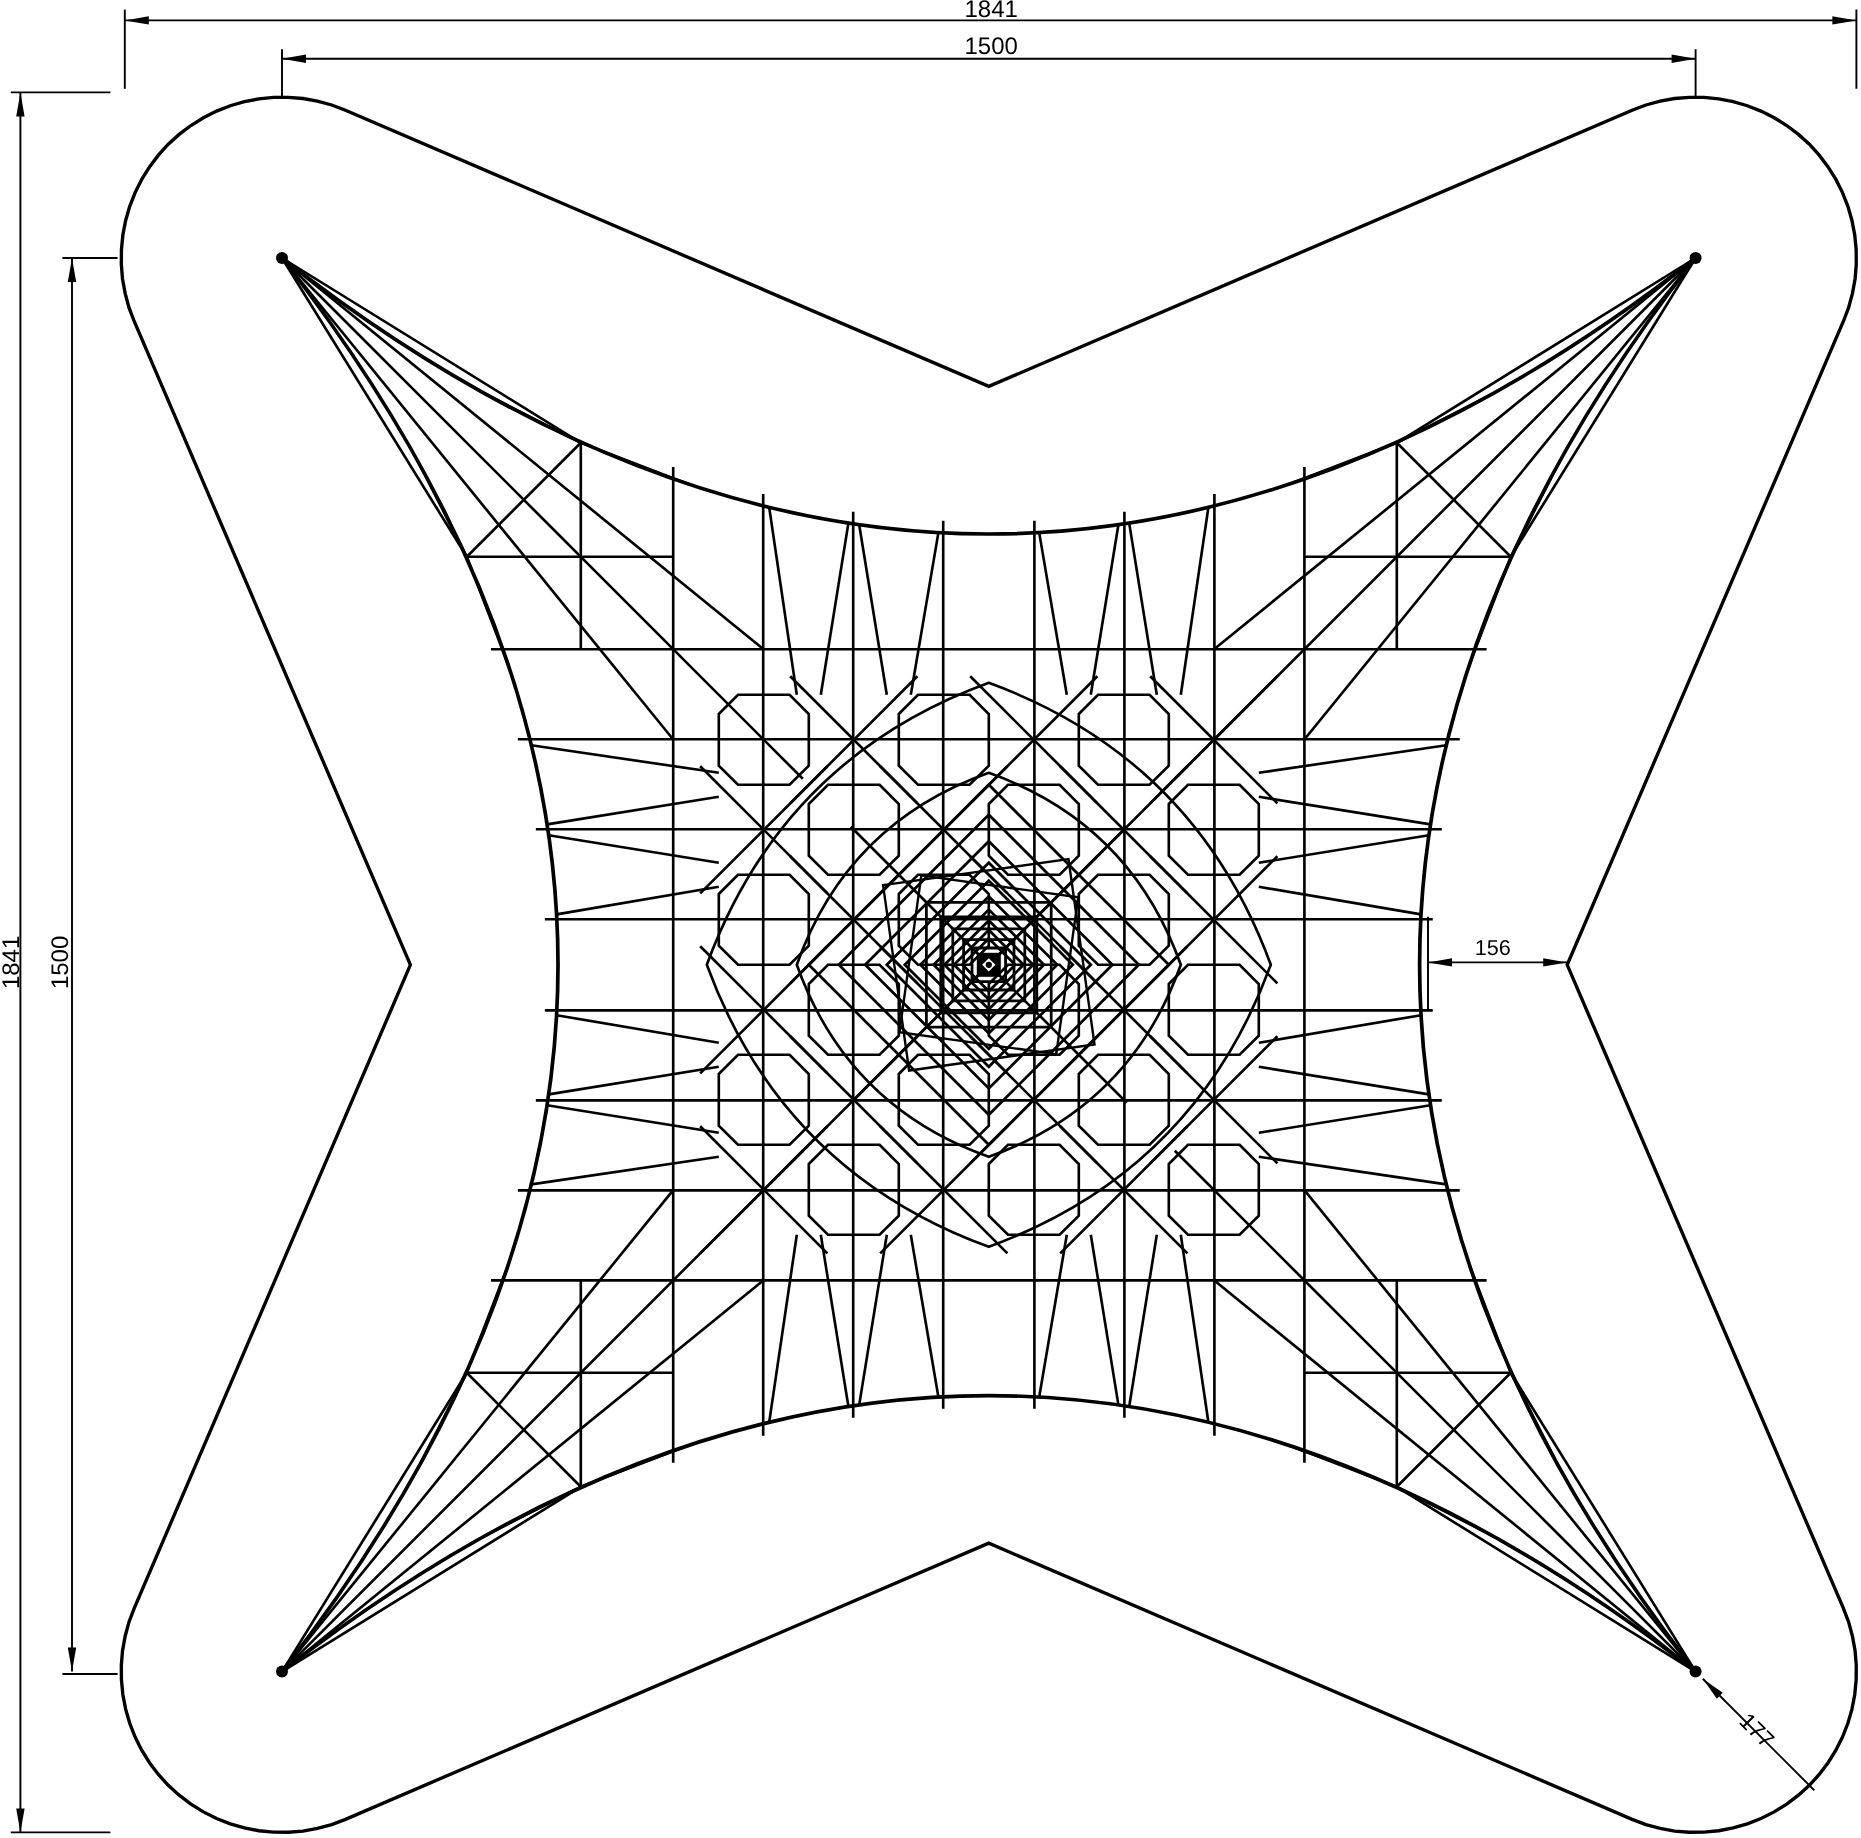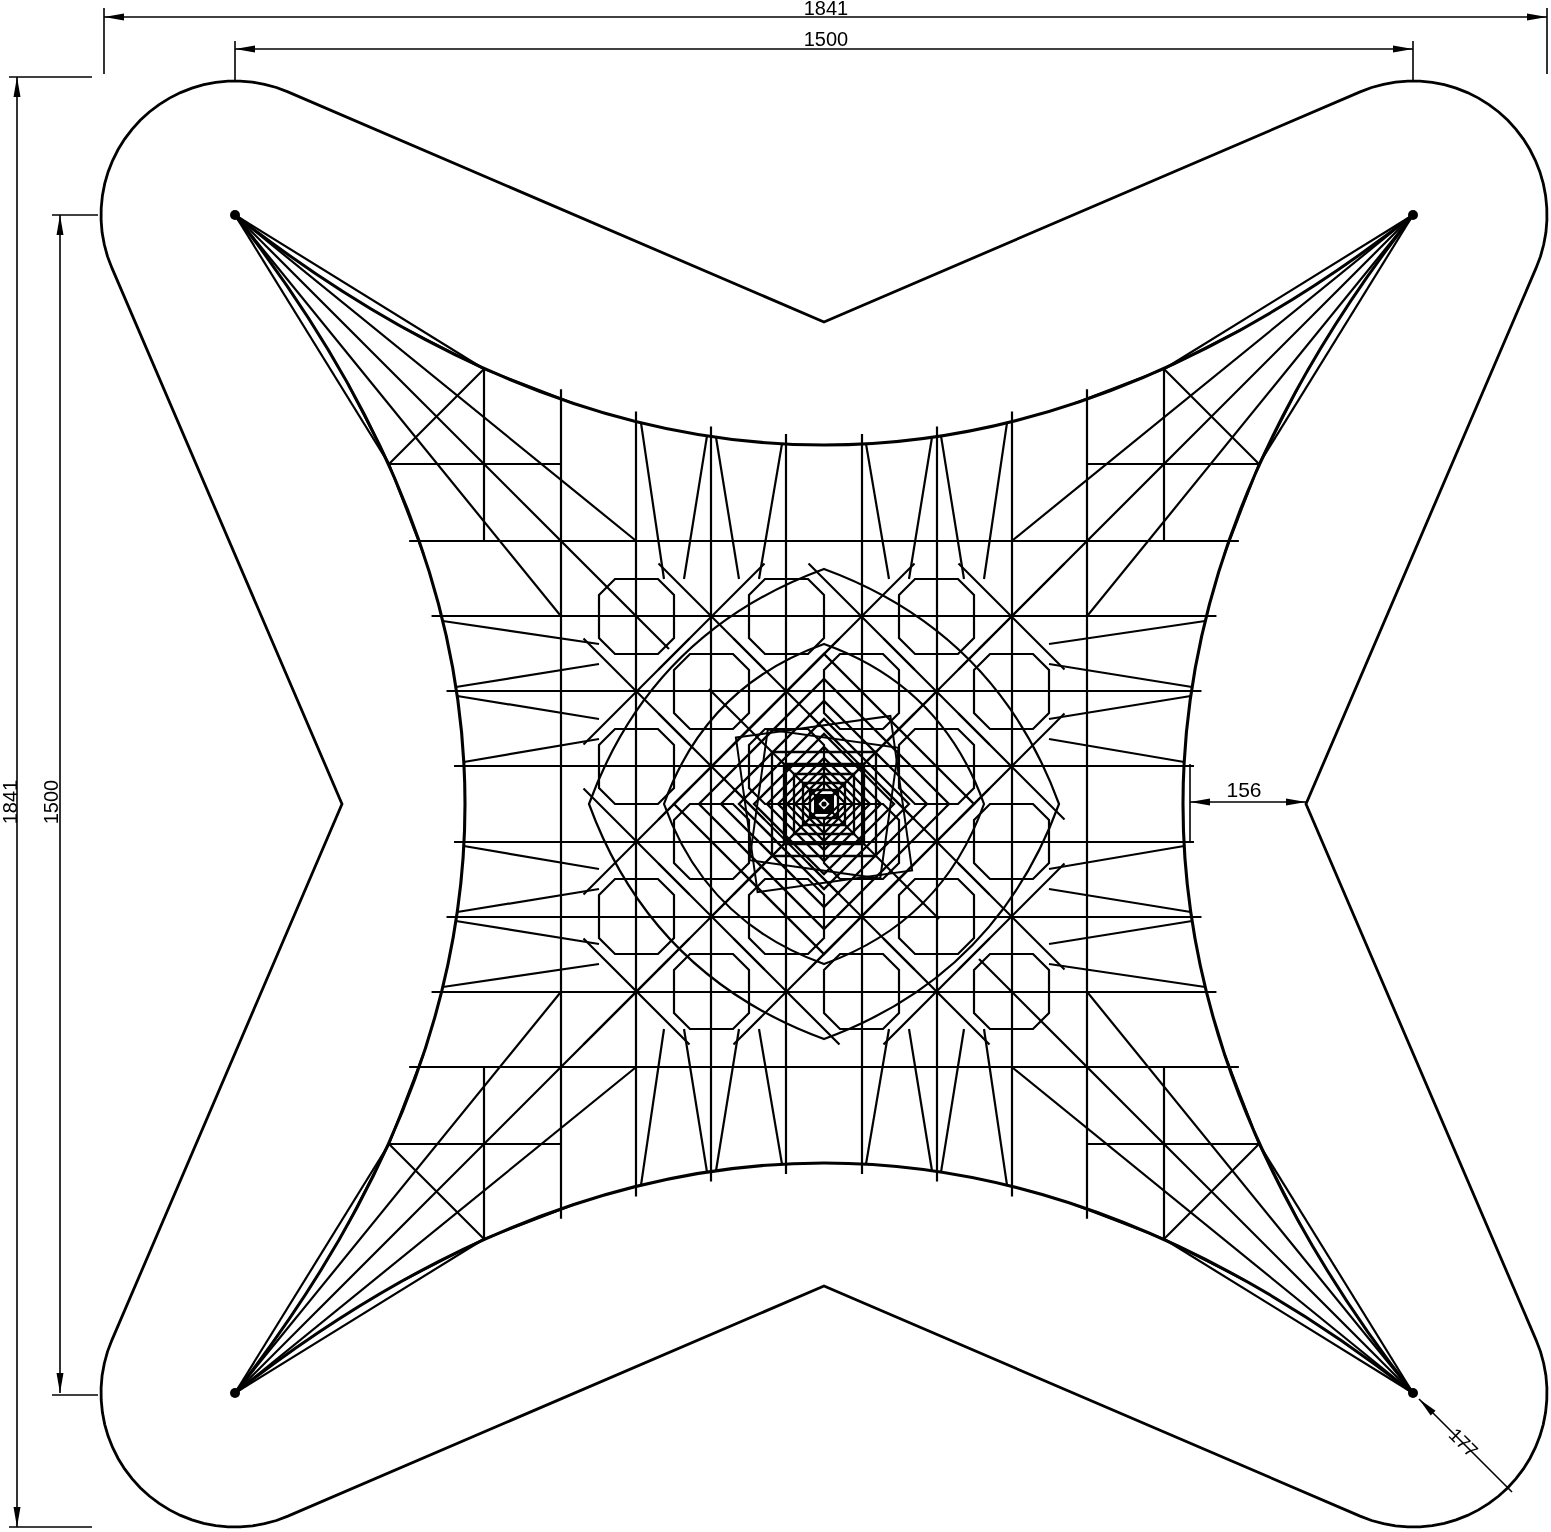--- a/index.html
+++ b/index.html
@@ -8,21 +8,21 @@
     overflow:hidden;
     text-decoration:underline;
   }
   svg{position:absolute;left:0;top:0;}
   .dimlabel{
     position:absolute;color:#000;font-size:20px;line-height:20px;white-space:nowrap;
     transform:translate(-50%,-50%);
   }
   .dimlabel.vert{transform:translate(-50%,-50%) rotate(-90deg);}
   .dimlabel.diag{transform:translate(-50%,-50%) rotate(45deg);font-size:19px;}
-  .dimlabel.small{font-size:21px;}
+  .dimlabel.small{font-size:18px;}
   .titleblock{
     position:absolute;left:1377px;top:749px;width:142px;text-align:center;
     color:#000;font-size:19px;line-height:21.5px;
   }
 </style>
 </head>
 <body>
 
 <div class="sheet">
   <svg id="net" width="1551" height="1532" viewBox="0 0 1551 1532">

